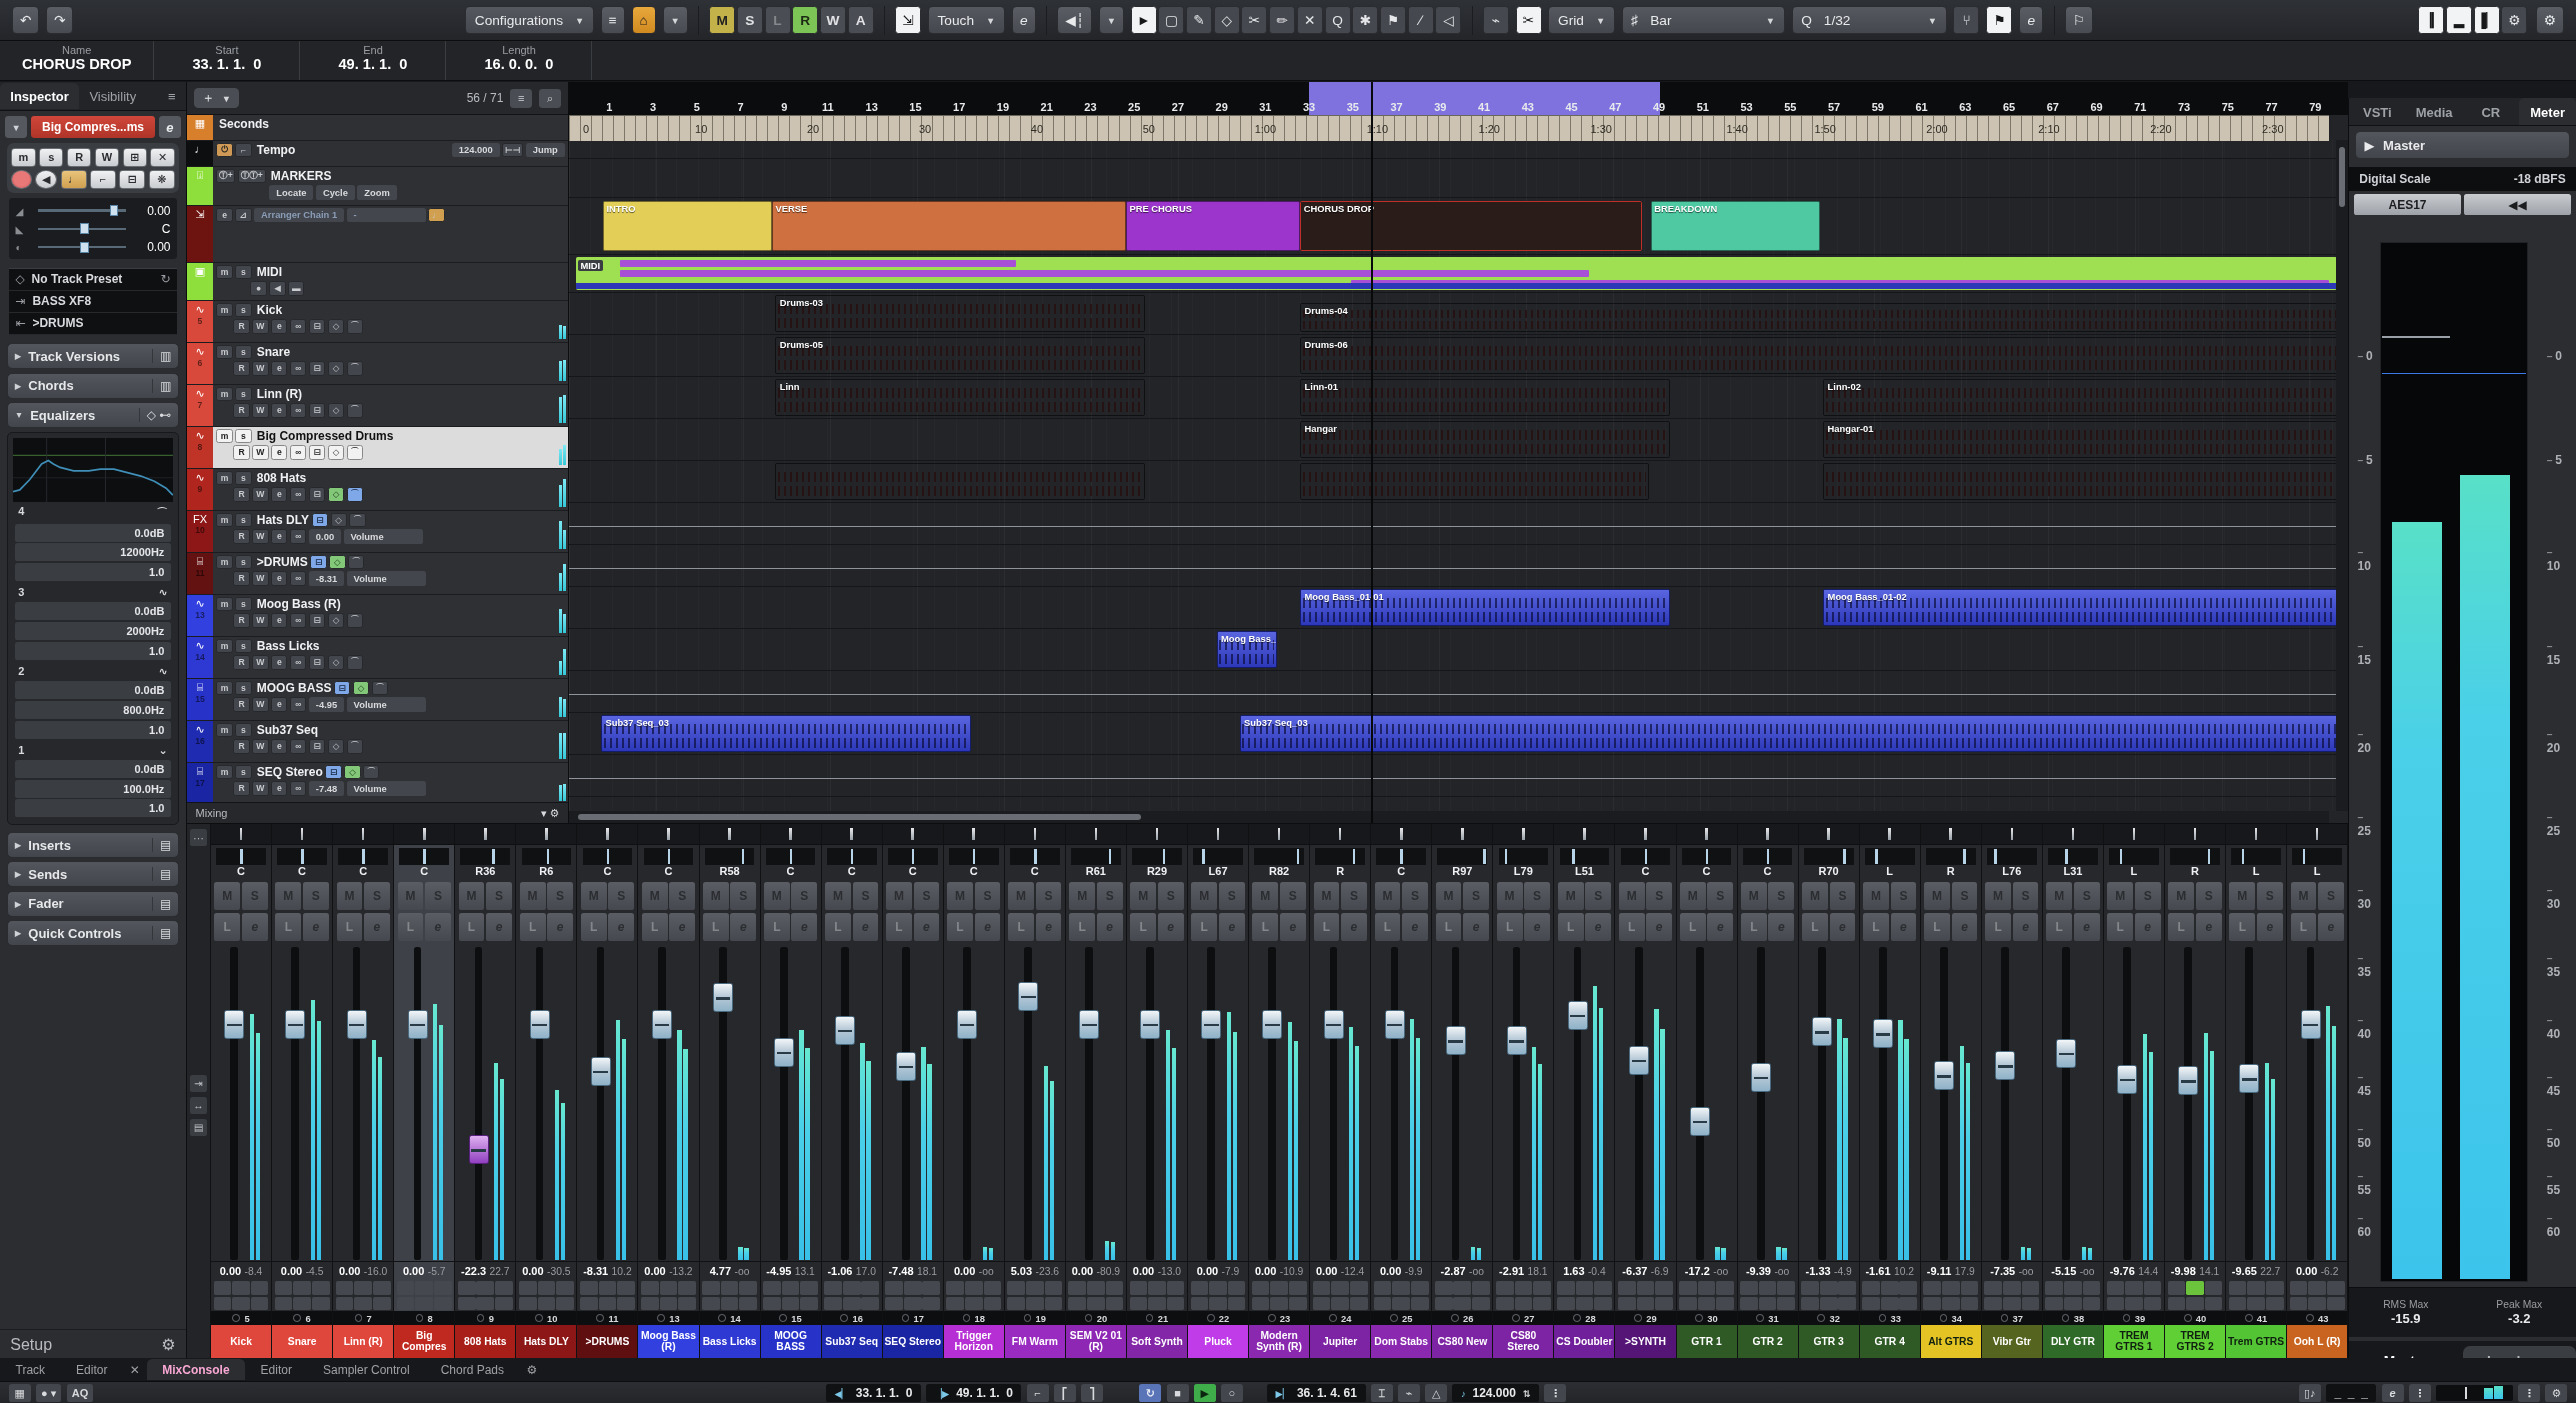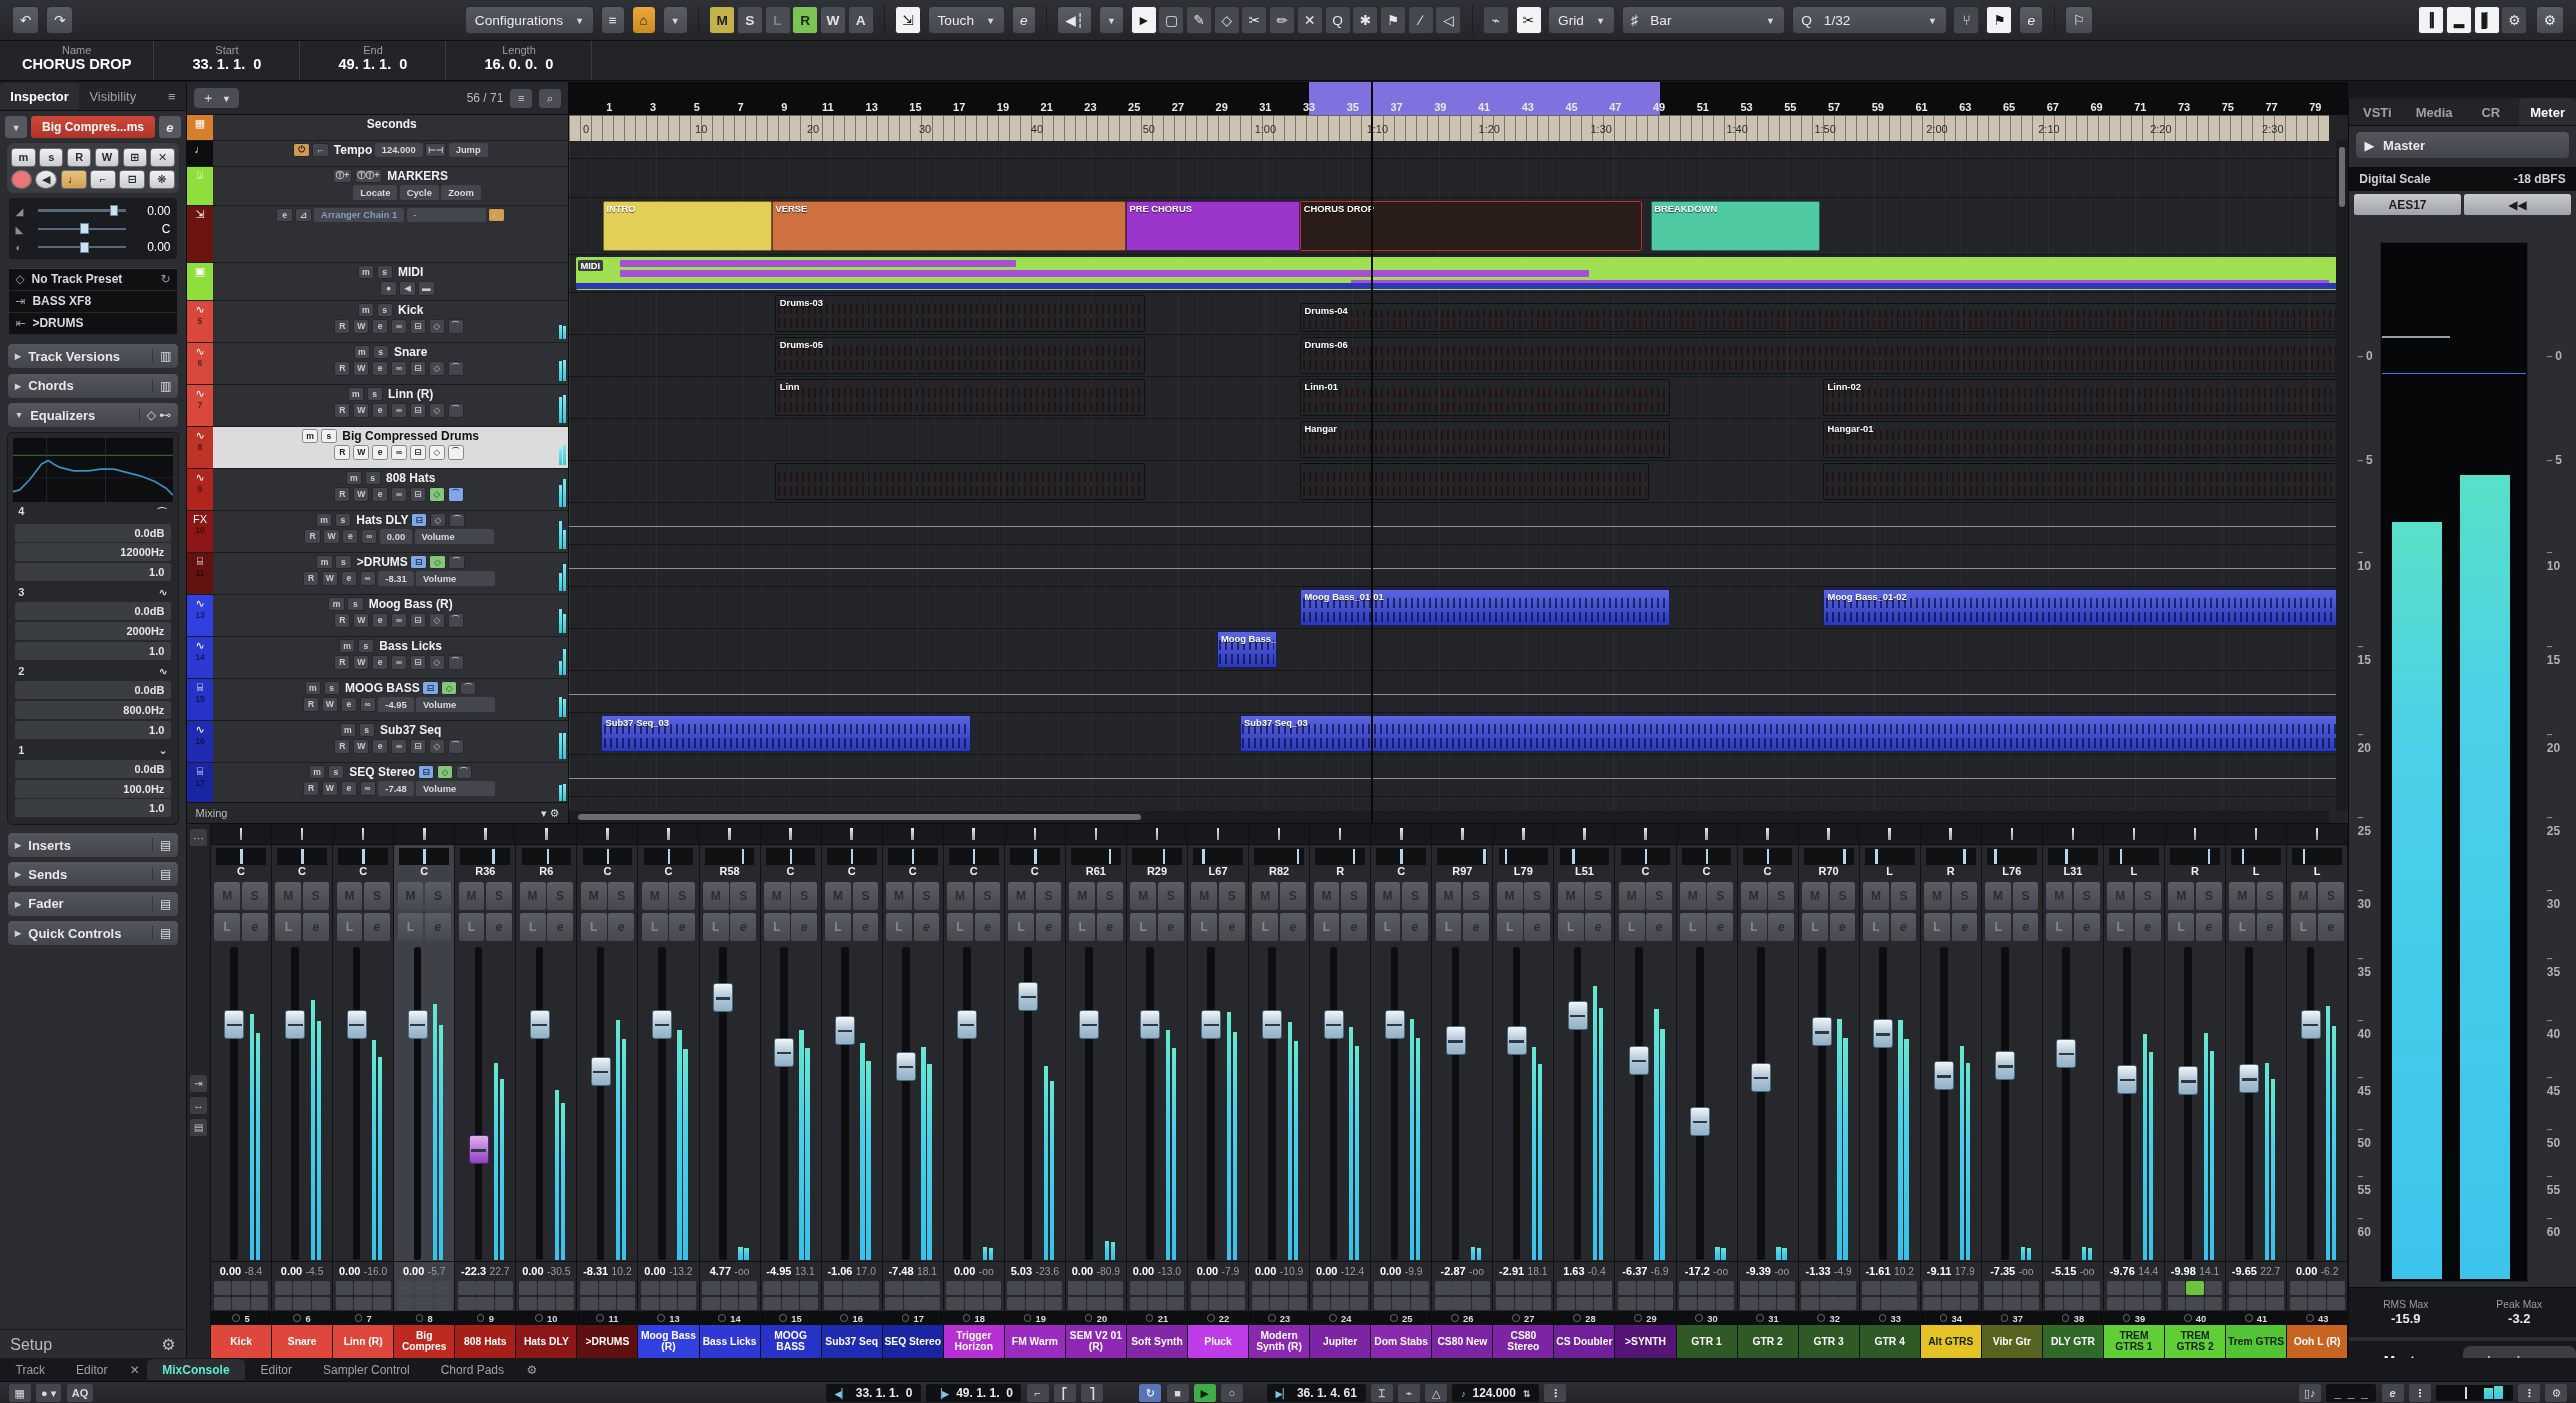--- a/index.html
+++ b/index.html
@@ -64,21 +64,21 @@
 
   
   #tracklist { position:absolute; left:187px; top:82px; width:382px; height:741px; background:#2e3033; border-right:0.9px solid #0c0d0f; display:flex; flex-direction:column; overflow:hidden; }
   #tl-header { height:33px; background:#26282c; border-bottom:0.9px solid #121316; display:flex; align-items:center; padding:0 6.9px; gap:6.9px; }
   .tl-add { height:20.6px; width:45px; background:#4a4d53; border-radius:4.3px; display:flex; align-items:center; justify-content:center; gap:6.9px; font-size:13px; color:#e8eaec; }
   #tl-count { margin-left:auto; font-size:12px; color:#b8bbc0; }
   .tl-hicon { width:22px; height:19px; background:#4a4d53; border-radius:3.4px; display:flex; align-items:center; justify-content:center; font-size:11px; }
   .trow { display:flex; border-bottom:0.9px solid #1b1c1f; position:relative; flex:0 0 auto; }
   .ttab { width:26px; flex:0 0 26px; display:flex; flex-direction:column; align-items:center; justify-content:flex-start; padding-top:1.7px; color:#fff; font-size:11px; }
   .ttab .tnum { font-size:8.6px; color:rgba(0,0,0,.55); font-weight:bold; }
-  .tbody { flex:1; padding:1.7px 3.4px; display:flex; flex-direction:column; gap:1.7px; overflow:hidden;align-items:center; }
+  .tbody { flex:1; padding:1.7px 3.4px; display:flex; flex-direction:column; gap:1.7px; overflow:hidden; }
   .tline { display:flex; align-items:center; gap:2.6px; }
   .sq { height:14.6px; min-width:16.3px; padding:0 1.7px; background:#43464c; border:0.9px solid #26282c; border-radius:2.6px; color:#caccd0; font-size:8.6px; font-weight:bold; display:flex; align-items:center; justify-content:center; }
   .sq.blue { background:#7fa8e8; color:#14223c; }
   .sq.green { background:#83c878; color:#143014; }
   .tname { font-size:12px; font-weight:bold; color:#f0f1f3; margin-left:2.6px; white-space:nowrap; }
   .trow.selected { background:#dcdcdc; }
   .trow.selected .tname { color:#111; }
   .trow.selected .sq { background:#f2f2f2; color:#222; border-color:#888; }
   .vol-box { height:14.6px; background:#43464c; border-radius:2.6px; color:#d8dadd; font-size:9.4px; font-weight:bold; padding:0 6.9px; display:flex; align-items:center; }
   .vol-box.wide { min-width:79px; }
@@ -175,21 +175,21 @@
   .st-cells i { flex:1; background:#45484e; border-radius:1.7px; }
   .st-cells i.greenR { background:#6cc43c; }
   .st-num { height:13.7px; display:flex; align-items:center; justify-content:center; gap:4.3px; font-size:9.4px; font-weight:bold; color:#d8dadd; background:#0d0e10; }
   .st-num .circ { width:7.7px; height:7.7px; border:0.9px solid #6a6e74; border-radius:50%; }
   .st-name { height:34px; display:flex; align-items:center; justify-content:center; text-align:center; font-size:10.3px; font-weight:bold; color:#fff; line-height:1.05; padding:0.9px; overflow:hidden; }
   .st-name.darktext { color:#102010; }
 
   
   #tabsrow { position:absolute; left:0; top:1358px; width:2576px; height:22px; background:#17181b; display:flex; align-items:flex-end; font-size:12px; }
   .btab { padding:3.4px 15.5px; color:#9ea1a6; }
-  .btab.active { background:#2b2d31; color:#5eead4; border-radius:5.2px 5.2px 0 0; font-weight:bold; }
+  .btab.active { background:#2b2d31; color:#f9a8d4; border-radius:5.2px 5.2px 0 0; font-weight:bold; }
   #transport { position:absolute; left:0; top:1381px; width:2576px; height:23px; background:linear-gradient(#2c2e33,#222428); border-top:0.9px solid #0c0d0f; display:flex; align-items:center; gap:5.2px; padding:0 8.6px; font-size:12px; }
   .tp-btn { height:18px; min-width:22px; padding:0 5.2px; background:#43464c; border-radius:2.6px; display:flex; align-items:center; justify-content:center; color:#d8dadd; font-size:11px; font-weight:bold; }
   .tp-val { height:18px; background:#101113; border-radius:2.6px; color:#e8eaec; font-weight:bold; font-size:12px; display:flex; align-items:center; padding:0 8.6px; gap:6.9px; white-space:pre; }
   .tp-val .mark { color:#7cc8e8; font-size:9.4px; }
   .tp-play { background:#3fae4a; color:#0c2410; }
   .tp-cycle { background:#5a74b8; color:#e8ecf4; }
   .tp-meter { width:77px; height:16.3px; background:#0d0e10; border-radius:1.7px; position:relative; }
   .tp-meter i { position:absolute; bottom:1.7px; width:8.6px; background:linear-gradient(#58e0c8,#3cc4ec); }
   .flex-sp { flex:1; }
 </style>

